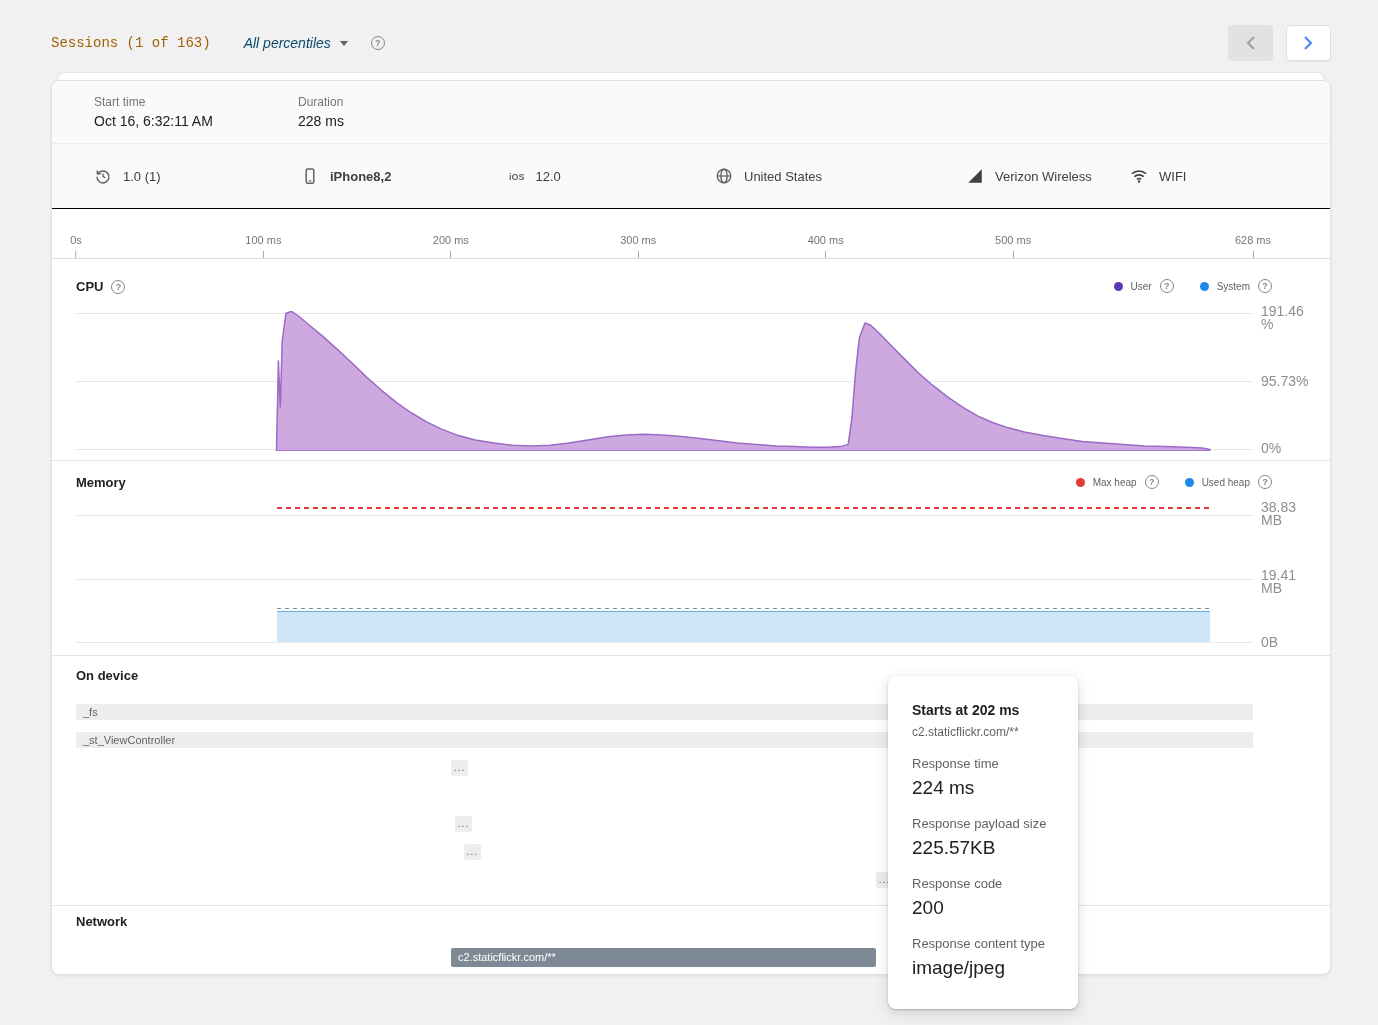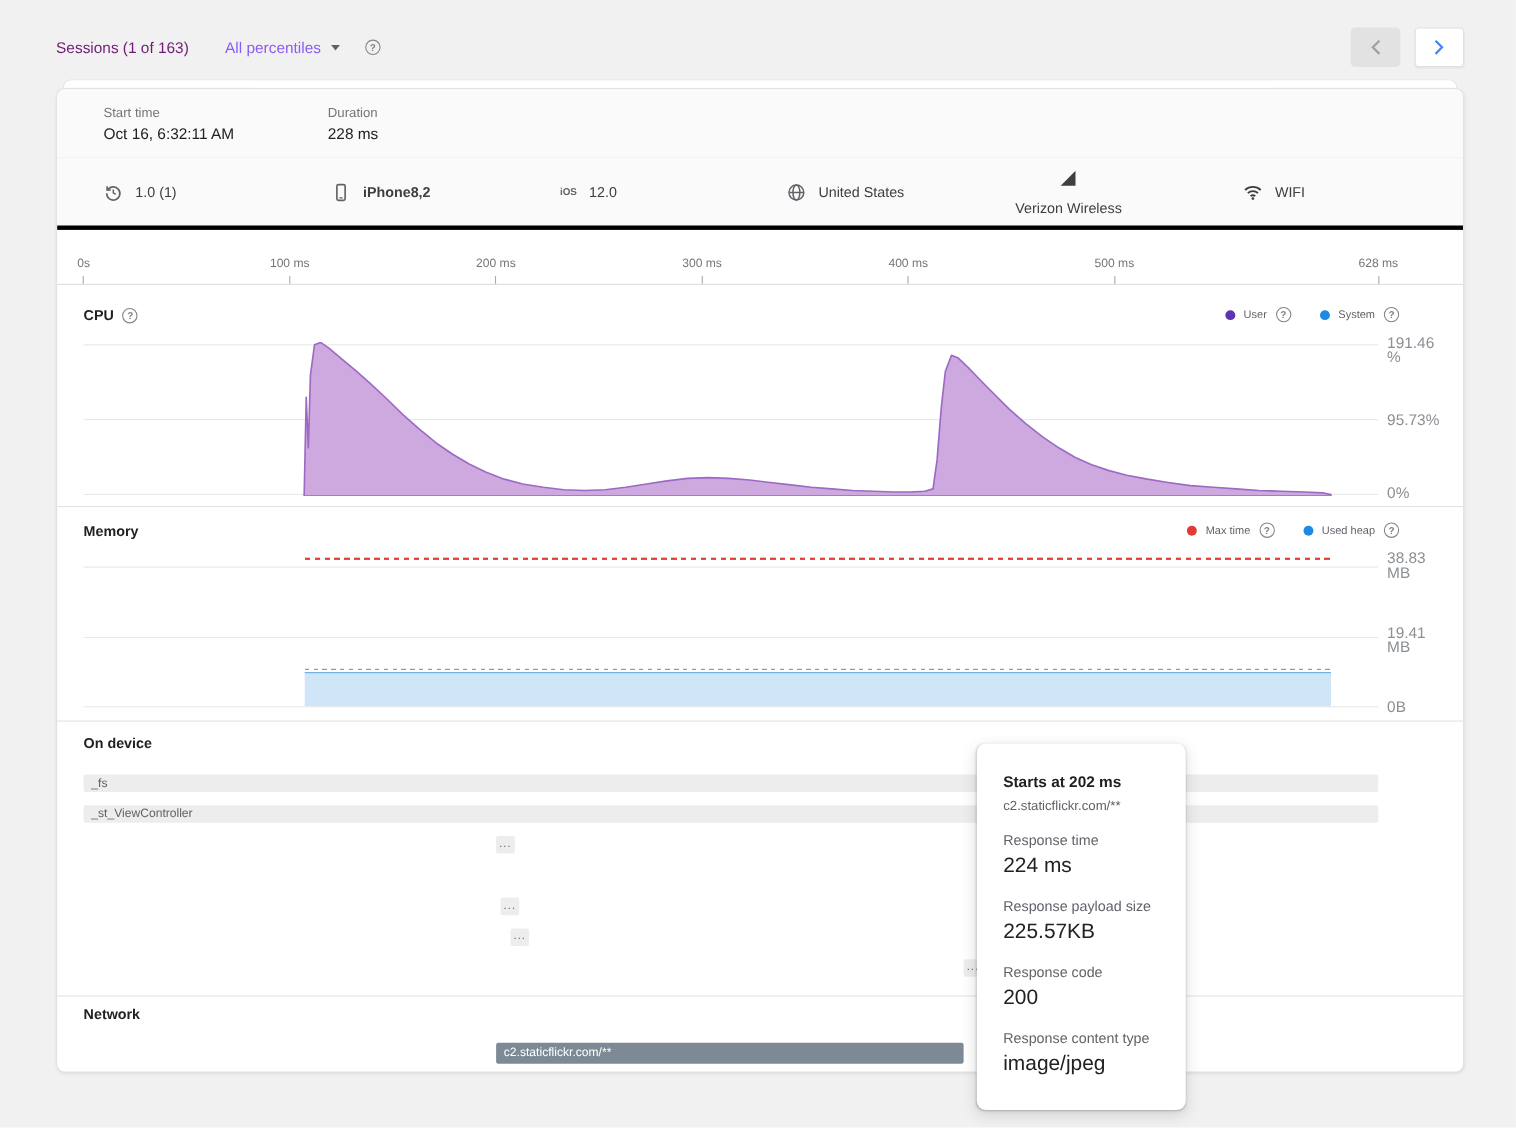--- a/index.html
+++ b/index.html
@@ -7,44 +7,44 @@
   body {
     background:#f1f1f1;
     font-family:"Liberation Sans","DejaVu Sans",sans-serif;
     color:#202124;
     position:relative;
     overflow:hidden;
     font-size:13px;
   }
   
   .topbar { position:absolute; left:51px; top:24px; width:1280px; height:38px; display:flex; align-items:center; }
-  .sessions-label { font-size:14px; color:#701a75; }
-  .percentile { margin-left:33px; display:flex; align-items:center; gap:9px; cursor:pointer; font-size:14px; color:#8b5cf6; }
+  .sessions-label { font-size:14px; color:#a16207;font-family:Liberation Mono, monospace; }
+  .percentile { margin-left:33px; display:flex; align-items:center; gap:9px; cursor:pointer; font-size:14px; color:#0c4a6e;font-style:italic; }
   .caret { width:0; height:0; border-left:4.5px solid transparent; border-right:4.5px solid transparent; border-top:5px solid #5f6368; }
   .help { width:14px; height:14px; border:1.3px solid #80868b; border-radius:50%; display:inline-flex; align-items:center; justify-content:center; font-size:9px; color:#80868b; font-weight:bold; flex:none; }
   .help::after { content:"?"; }
   .topbar .help { margin-left:23px; }
   .navbtns { margin-left:auto; display:flex; gap:13px; }
   .navbtn { width:45px; height:36px; border-radius:4px; display:flex; align-items:center; justify-content:center; cursor:pointer; }
   .navbtn.prev { background:#e2e2e2; cursor:default; }
   .navbtn.next { background:#fff; border:1px solid #e0e0e0; box-shadow:0 1px 1px rgba(0,0,0,.04); }
 
   
   .stack-edge { position:absolute; left:57px; top:72px; width:1268px; height:14px; background:#fff; border:1px solid #e4e4e4; border-bottom:none; border-radius:8px 8px 0 0; }
   .card { position:absolute; left:51px; top:80px; width:1280px; height:895px; background:#fff; border:1px solid #e2e2e2; border-radius:8px; box-shadow:0 1px 3px rgba(0,0,0,.07); }
 
   .sess-header { position:absolute; top:0; left:0; right:0; height:63px; background:#fafafa; border-bottom:1px solid #ececec; border-radius:8px 8px 0 0; display:flex; align-items:center; padding-left:42px; }
   .sess-field { margin-right:0; }
   .sess-field.first { width:204px; }
   .sess-field .flabel { font-size:12px; color:#757575; margin-bottom:4px; }
   .sess-field .fvalue { font-size:14px; color:#202124; }
 
-  .device-row { position:absolute; top:63px; left:0; right:0; height:65px; background:#fafafa; border-bottom:4px solid #000000; }
+  .device-row { position:absolute; top:63px; left:0; right:0; height:65px; background:#fafafa; border-bottom:1px solid #000000; }
   .dev-item { position:absolute; top:50%; transform:translateY(-50%); display:flex; align-items:center; gap:11px; font-size:13px; color:#3c4043; }
-  .dev-item.p1{left:42px;} .dev-item.p2{left:249px;font-weight:bold;} .dev-item.p3{left:457px;} .dev-item.p4{left:663px;} .dev-item.p5{left:871px;flex-direction:column;} .dev-item.p6{left:1078px;}
+  .dev-item.p1{left:42px;} .dev-item.p2{left:249px;font-weight:bold;} .dev-item.p3{left:457px;} .dev-item.p4{left:663px;} .dev-item.p5{left:914px;} .dev-item.p6{left:1078px;}
   .ios-glyph { font-size:9px; color:#5f6368; font-weight:bold; }
 
   .ruler { position:absolute; top:128px; left:0; right:0; height:50px; border-bottom:1px solid #dddddd; }
   .tick { position:absolute; bottom:0; transform:translateX(-50%); display:flex; flex-direction:column; align-items:center; }
   .tick-label { font-size:11px; color:#757575; margin-bottom:5px; white-space:nowrap; }
   .tick-mark { width:1px; height:7px; background:#a8a8a8; }
 
   .section { position:absolute; left:0; right:0; border-bottom:1px solid #e3e3e3; }
   .cpu-sec { top:178px; height:202px; }
   .mem-sec { top:380px; height:195px; }
@@ -230,21 +230,21 @@
     <div class="ylab" style="top:183px">0%</div>
   </div>
 
   <div class="section mem-sec">
     <div class="sec-head" style="top:14px">
       <span class="sec-title">Memory</span>
     </div>
     <div class="legend" style="top:14px">
       <div class="legend-item">
         <span class="dot" style="background: rgb(229, 57, 53);"></span>
-        <span>Max time</span>
+        <span>Max heap</span>
         <span class="help"></span>
       </div>
       <div class="legend-item">
         <span class="dot" style="background: rgb(30, 136, 229);"></span>
         <span>Used heap</span>
         <span class="help"></span>
       </div>
     </div>
     <div class="chart-area">
       <div class="grid" style="top:12px"></div>

